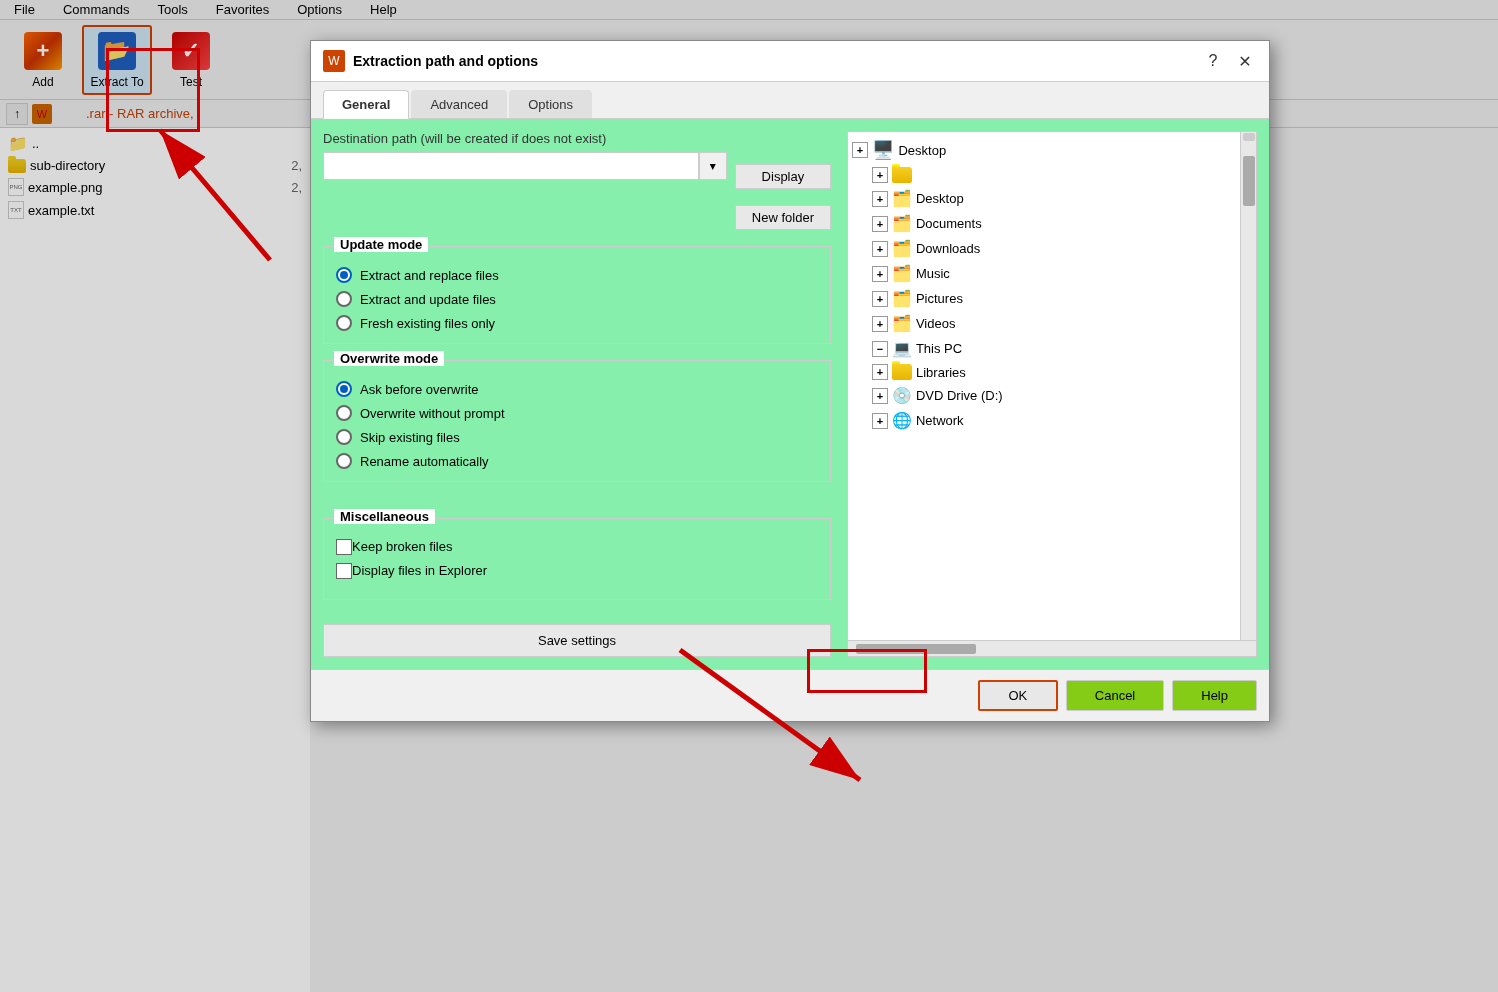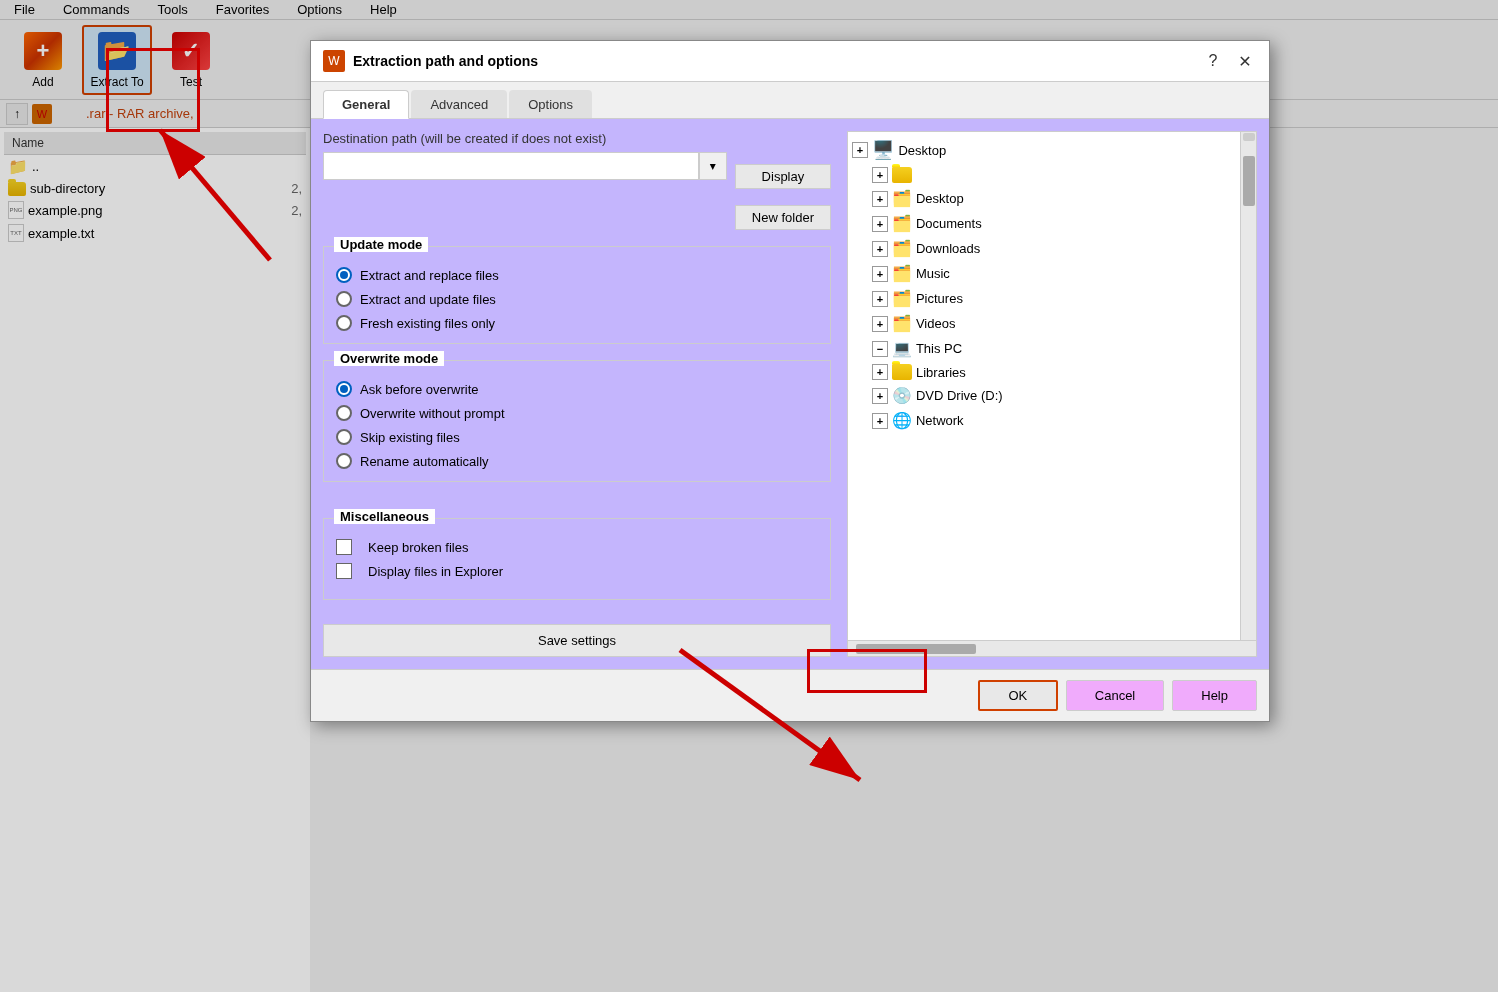--- a/index.html
+++ b/index.html
@@ -275,21 +275,21 @@
       border-bottom: 1px solid white;
       margin-bottom: -1px;
       font-weight: 600;
     }
 
     
     .dialog-body {
       display: flex;
       gap: 0;
       padding: 12px;
-      background: #c4b5fd;
+      background: #86efac;
     }
 
     
     .dialog-left {
       flex: 1;
       display: flex;
       flex-direction: column;
       gap: 16px;
       padding-right: 16px;
     }
@@ -363,22 +363,21 @@
       content: '';
       width: 8px; height: 8px;
       border-radius: 50%;
       background: #0060c0;
     }
     .radio-label { font-size: 13px; }
 
     
     .checkbox-option {
       display: flex;
-      align-items: center;
-      gap: 16px;
+      gap: 0;
       margin-bottom: 8px;
       cursor: pointer;
     }
     .checkbox-box {
       width: 16px; height: 16px;
       border: 1px solid #666;
       background: white;
       display: flex; align-items: center; justify-content: center;
       flex-shrink: 0;
     }
@@ -454,21 +453,21 @@
       display: flex;
       justify-content: flex-end;
       padding: 10px 12px;
       gap: 8px;
       background: #f0f0f0;
       border-top: 1px solid #ccc;
     }
     .footer-btn {
       padding: 6px 28px;
       border: 1px solid #ccc;
-      background: #f0abfc;
+      background: #84cc16;
       cursor: pointer;
       font-size: 13px;
       border-radius: 2px;
       min-width: 80px;
       text-align: center;
     }
     .footer-btn.ok {
       border: 2px solid #d04000;
       background: #e8e8e8;
     }
@@ -534,23 +533,20 @@
 
   <div class="breadcrumb-bar">
     <button class="breadcrumb-nav-btn">↑</button>
     <div class="breadcrumb-icon">
       <span style="color:#cc0000;font-size:11px;">W</span>
     </div>
     <span class="breadcrumb-path">.rar - RAR archive,</span>
   </div>
 
   <div class="file-list-area" style="max-width:310px; position:relative;">
-    <div class="file-list-header">
-      <span class="file-list-col">Name</span>
-    </div>
 
     <div class="file-list-row">
       <span style="font-size:16px;">📁</span>
       <span class="file-name-text">..</span>
     </div>
     <div class="file-list-row">
       <div class="file-icon-folder"></div>
       <span class="file-name-text">sub-directory</span>
       <span class="file-size-text">2,</span>
     </div>

